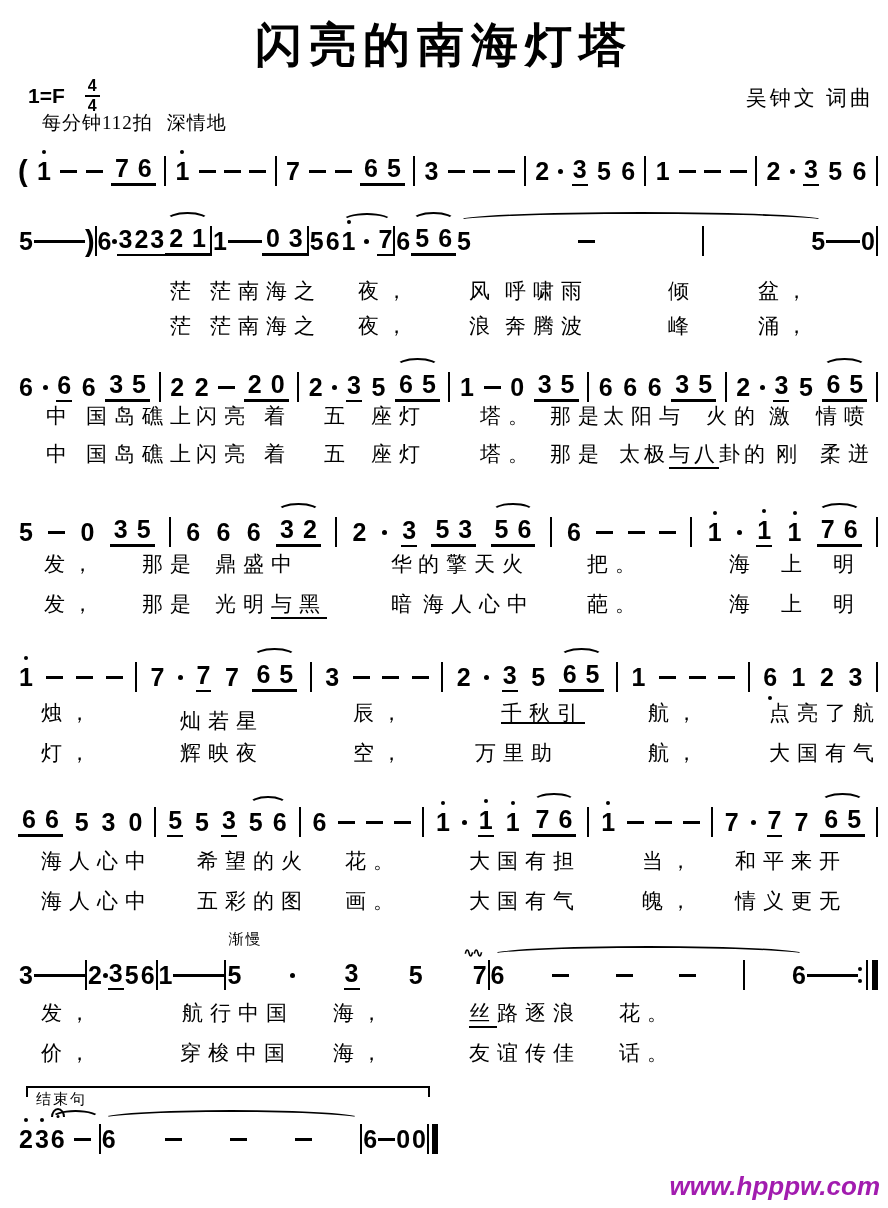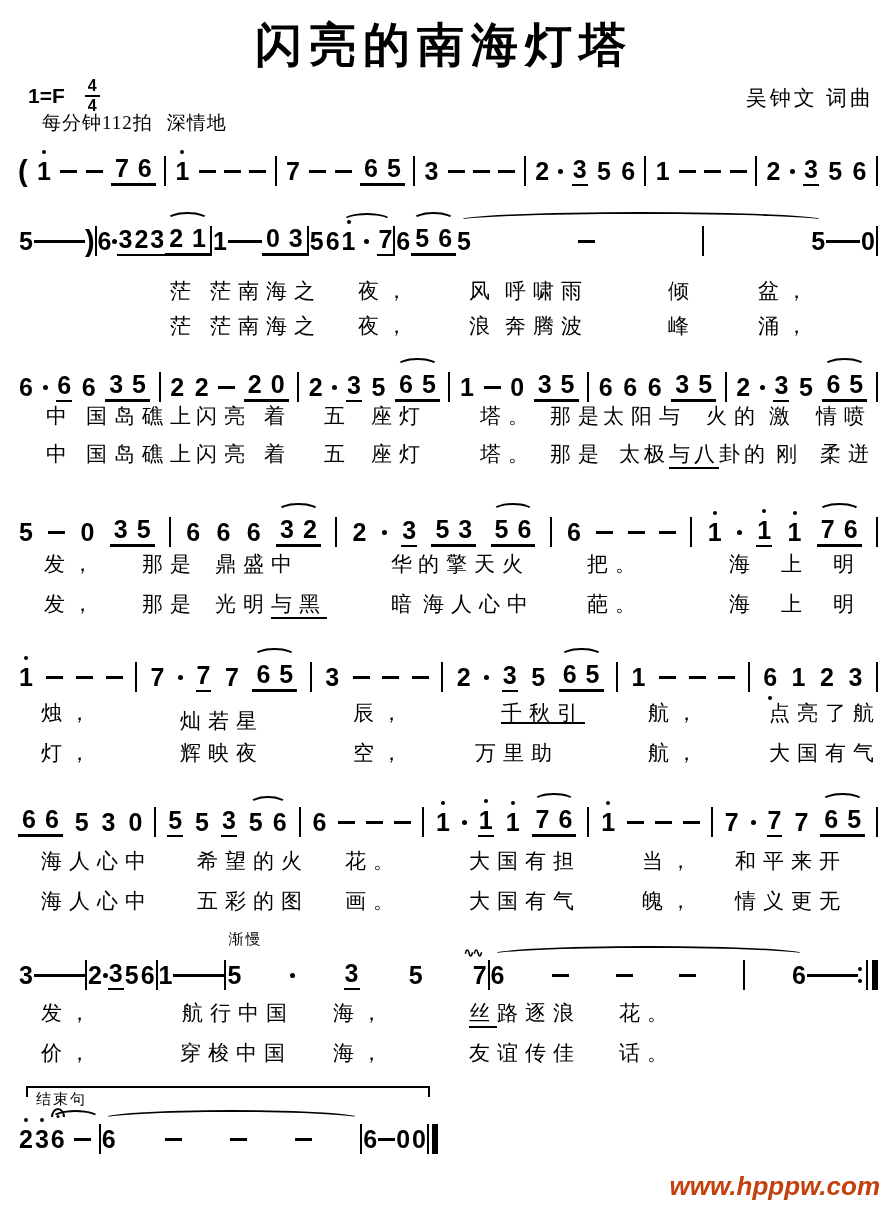--- a/index.html
+++ b/index.html
@@ -62,21 +62,21 @@
          letter-spacing:7px;white-space:nowrap;line-height:1.25;}
   .useg{border-bottom:2px solid #000;padding-bottom:1px;}
 
   .bracket{position:absolute;top:-30px;left:8px;width:404px;border-top:2px solid #000;}
   .bracket::before,.bracket::after{content:"";position:absolute;top:0;width:2px;height:9px;background:#000;}
   .bracket::before{left:0}.bracket::after{right:0}
   .bracket .blbl{position:absolute;top:2px;left:10px;font-size:15px;
                  font-family:"Liberation Serif",serif;letter-spacing:2px;}
 
   .watermark{position:absolute;right:8px;bottom:6px;font-style:italic;font-weight:bold;
-             font-size:26px;letter-spacing:0px;color:#c2410c;text-align:center;}
+             font-size:26px;letter-spacing:0px;color:#a21caf;text-align:center;}
 </style>
 </head>
 <body>
 
 <div class="page">
   <div class="title">闪亮的南海灯塔</div>
 
   <div class="keysig">
     <span>1=F</span>
     <span class="meter">

